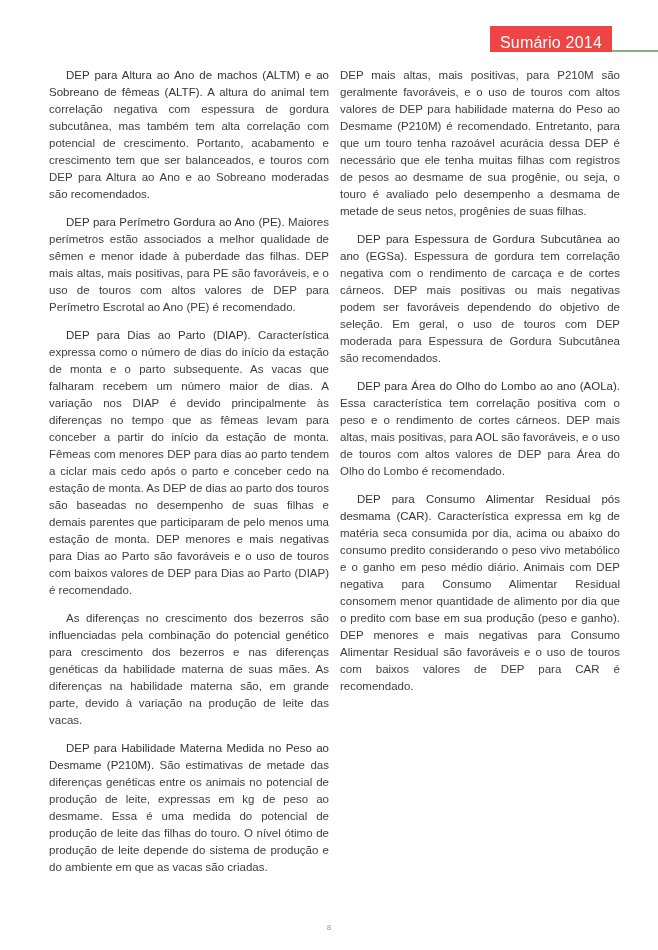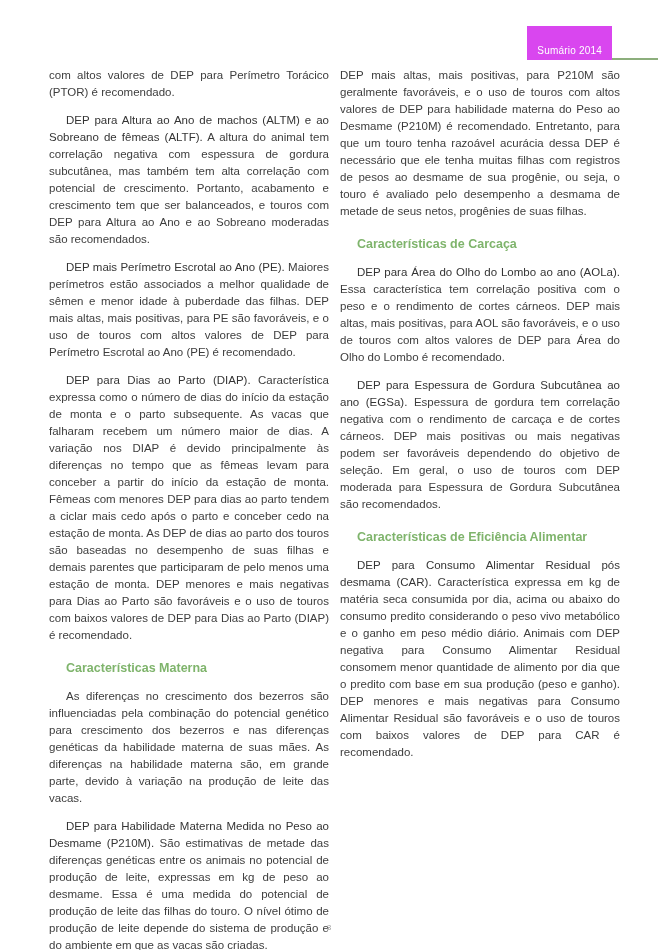--- a/index.html
+++ b/index.html
@@ -13,25 +13,25 @@
     color: #3d3d3d;
   }
   .header-rule {
     position: absolute;
     top: 26px;
     right: 0;
     display: flex;
     align-items: flex-end;
   }
   .badge {
-    background: #d946ef;
+    background: #ef4444;
     color: #ffffff;
-    font-size: 10px;
+    font-size: 16px;
     line-height: 14px;
-    padding: 18px 10px 2px 10px;
+    padding: 10px 10px 2px 10px;
     letter-spacing: 0.2px;
   }
   .rule {
     width: 46px;
     height: 2px;
     background: #8cae7c;
   }
   .cols {
     display: flex;
     gap: 11px;
@@ -73,35 +73,31 @@
 <div class="page">
 
   <div class="header-rule">
     <div class="badge">Sumário 2014</div>
     <div class="rule"></div>
   </div>
 
   <div class="cols">
 
     <div class="col">
-      <p><span>com altos valores de DEP para Perímetro Torácico (PTOR) é recomendado.</span></p>
       <p class="ind"><b class="lead">DEP para Altura ao Ano de machos (ALTM) e ao Sobreano de fêmeas (ALTF).</b> <span>A altura do animal tem correlação negativa com espessura de gordura subcutânea, mas também tem alta correlação com potencial de crescimento. Portanto, acabamento e crescimento tem que ser balanceados, e touros com DEP para Altura ao Ano e ao Sobreano moderadas são recomendados.</span></p>
-      <p class="ind"><b class="lead">DEP mais Perímetro Escrotal ao Ano (PE).</b> <span>Maiores perímetros estão associados a melhor qualidade de sêmen e menor idade à puberdade das filhas. DEP mais altas, mais positivas, para PE são favoráveis, e o uso de touros com altos valores de DEP para Perímetro Escrotal ao Ano (PE) é recomendado.</span></p>
+      <p class="ind"><b class="lead">DEP para Perímetro Gordura ao Ano (PE).</b> <span>Maiores perímetros estão associados a melhor qualidade de sêmen e menor idade à puberdade das filhas. DEP mais altas, mais positivas, para PE são favoráveis, e o uso de touros com altos valores de DEP para Perímetro Escrotal ao Ano (PE) é recomendado.</span></p>
       <p class="ind"><b class="lead">DEP para Dias ao Parto (DIAP).</b> <span>Característica expressa como o número de dias do início da estação de monta e o parto subsequente. As vacas que falharam recebem um número maior de dias. A variação nos DIAP é devido principalmente às diferenças no tempo que as fêmeas levam para conceber a partir do início da estação de monta. Fêmeas com menores DEP para dias ao parto tendem a ciclar mais cedo após o parto e conceber cedo na estação de monta. As DEP de dias ao parto dos touros são baseadas no desempenho de suas filhas e demais parentes que participaram de pelo menos uma estação de monta. DEP menores e mais negativas para Dias ao Parto são favoráveis e o uso de touros com baixos valores de DEP para Dias ao Parto (DIAP) é recomendado.</span></p>
-      <div class="sec">Características Materna</div>
       <p class="ind"><span>As diferenças no crescimento dos bezerros são influenciadas pela combinação do potencial genético para crescimento dos bezerros e nas diferenças genéticas da habilidade materna de suas mães. As diferenças na habilidade materna são, em grande parte, devido à variação na produção de leite das vacas.</span></p>
       <p class="ind"><b class="lead">DEP para Habilidade Materna Medida no Peso ao Desmame (P210M).</b> <span>São estimativas de metade das diferenças genéticas entre os animais no potencial de produção de leite, expressas em kg de peso ao desmame. Essa é uma medida do potencial de produção de leite das filhas do touro. O nível ótimo de produção de leite depende do sistema de produção e do ambiente em que as vacas são criadas.</span></p>
     </div>
 
     <div class="col">
       <p><span>DEP mais altas, mais positivas, para P210M são geralmente favoráveis, e o uso de touros com altos valores de DEP para habilidade materna do Peso ao Desmame (P210M) é recomendado. Entretanto, para que um touro tenha razoável acurácia dessa DEP é necessário que ele tenha muitas filhas com registros de pesos ao desmame de sua progênie, ou seja, o touro é avaliado pelo desempenho a desmama de metade de seus netos, progênies de suas filhas.</span></p>
-      <div class="sec">Características de Carcaça</div>
+      <p class="ind"><b class="lead">DEP para Espessura de Gordura Subcutânea ao ano (EGSa).</b> <span>Espessura de gordura tem correlação negativa com o rendimento de carcaça e de cortes cárneos. DEP mais positivas ou mais negativas podem ser favoráveis dependendo do objetivo de seleção. Em geral, o uso de touros com DEP moderada para Espessura de Gordura Subcutânea são recomendados.</span></p>
       <p class="ind"><b class="lead">DEP para Área do Olho do Lombo ao ano (AOLa).</b> <span>Essa característica tem correlação positiva com o peso e o rendimento de cortes cárneos. DEP mais altas, mais positivas, para AOL são favoráveis, e o uso de touros com altos valores de DEP para Área do Olho do Lombo é recomendado.</span></p>
-      <p class="ind"><b class="lead">DEP para Espessura de Gordura Subcutânea ao ano (EGSa).</b> <span>Espessura de gordura tem correlação negativa com o rendimento de carcaça e de cortes cárneos. DEP mais positivas ou mais negativas podem ser favoráveis dependendo do objetivo de seleção. Em geral, o uso de touros com DEP moderada para Espessura de Gordura Subcutânea são recomendados.</span></p>
-      <div class="sec">Características de Eficiência Alimentar</div>
       <p class="ind"><b class="lead">DEP para Consumo Alimentar Residual pós desmama (CAR).</b> <span>Característica expressa em kg de matéria seca consumida por dia, acima ou abaixo do consumo predito considerando o peso vivo metabólico e o ganho em peso médio diário. Animais com DEP negativa para Consumo Alimentar Residual consomem menor quantidade de alimento por dia que o predito com base em sua produção (peso e ganho). DEP menores e mais negativas para Consumo Alimentar Residual são favoráveis e o uso de touros com baixos valores de DEP para CAR é recomendado.</span></p>
     </div>
 
   </div>
 
   <div class="pagenum">8</div>
 
 </div>
 
 </body></html>

